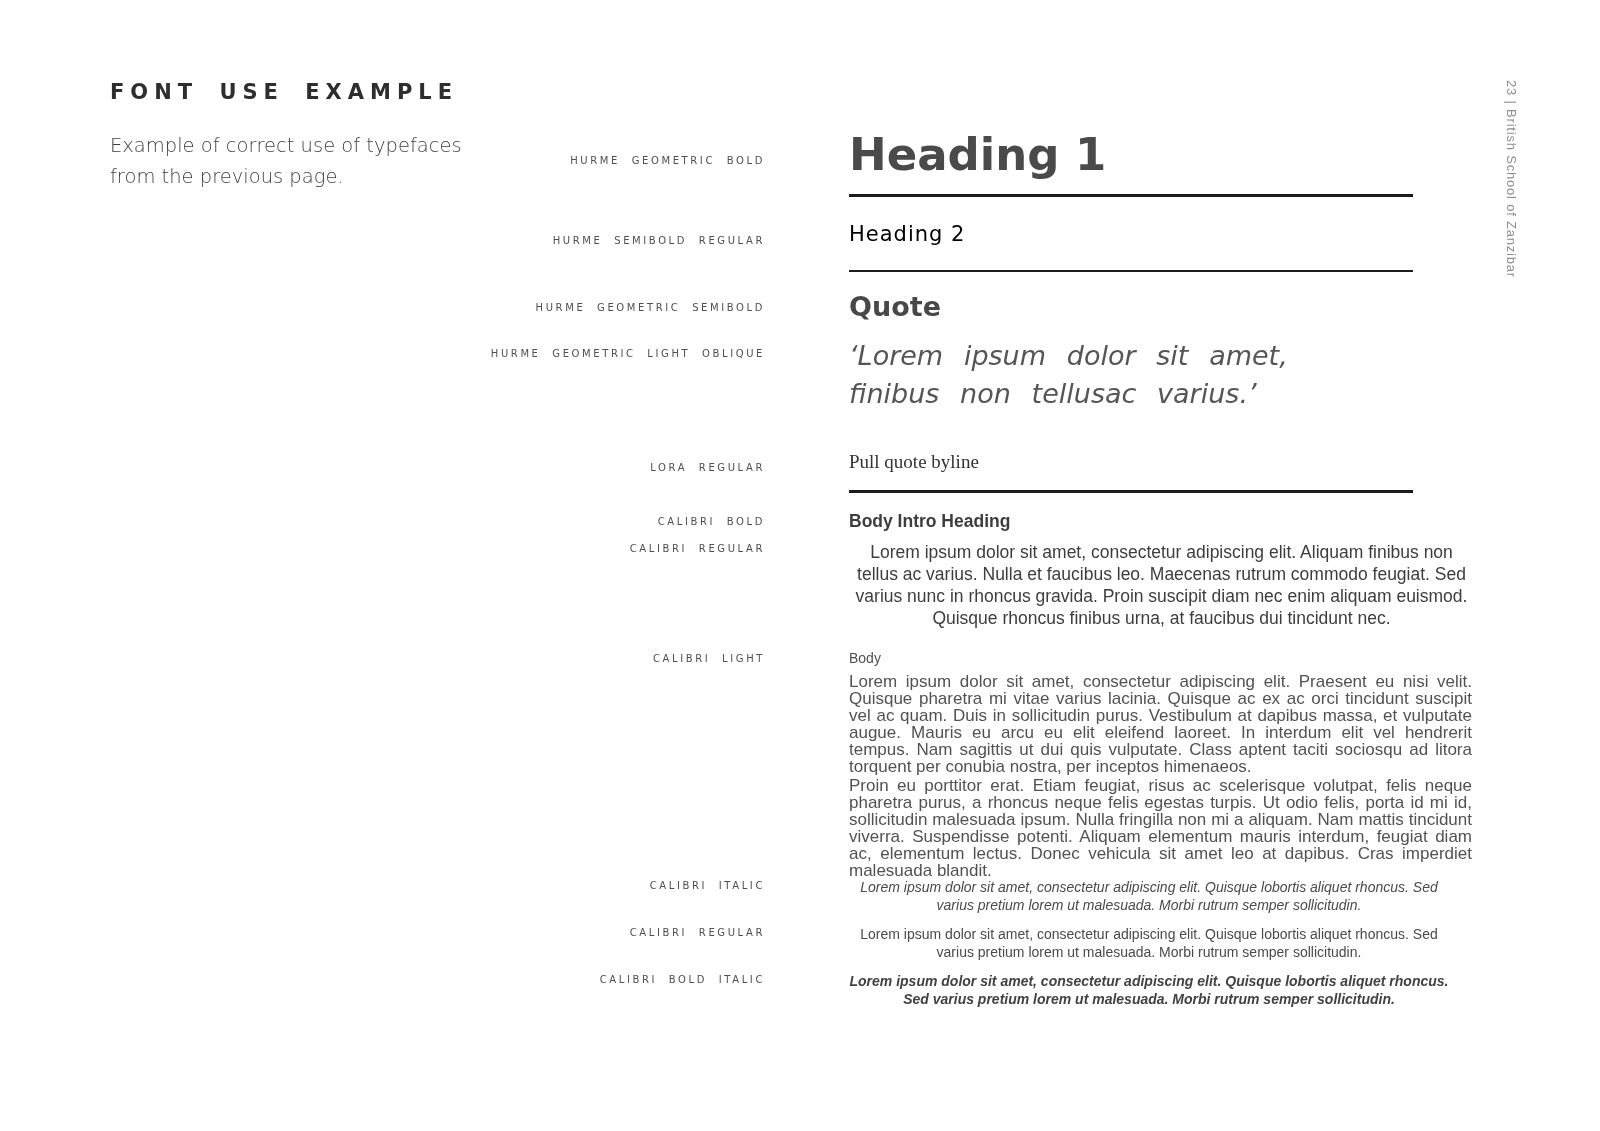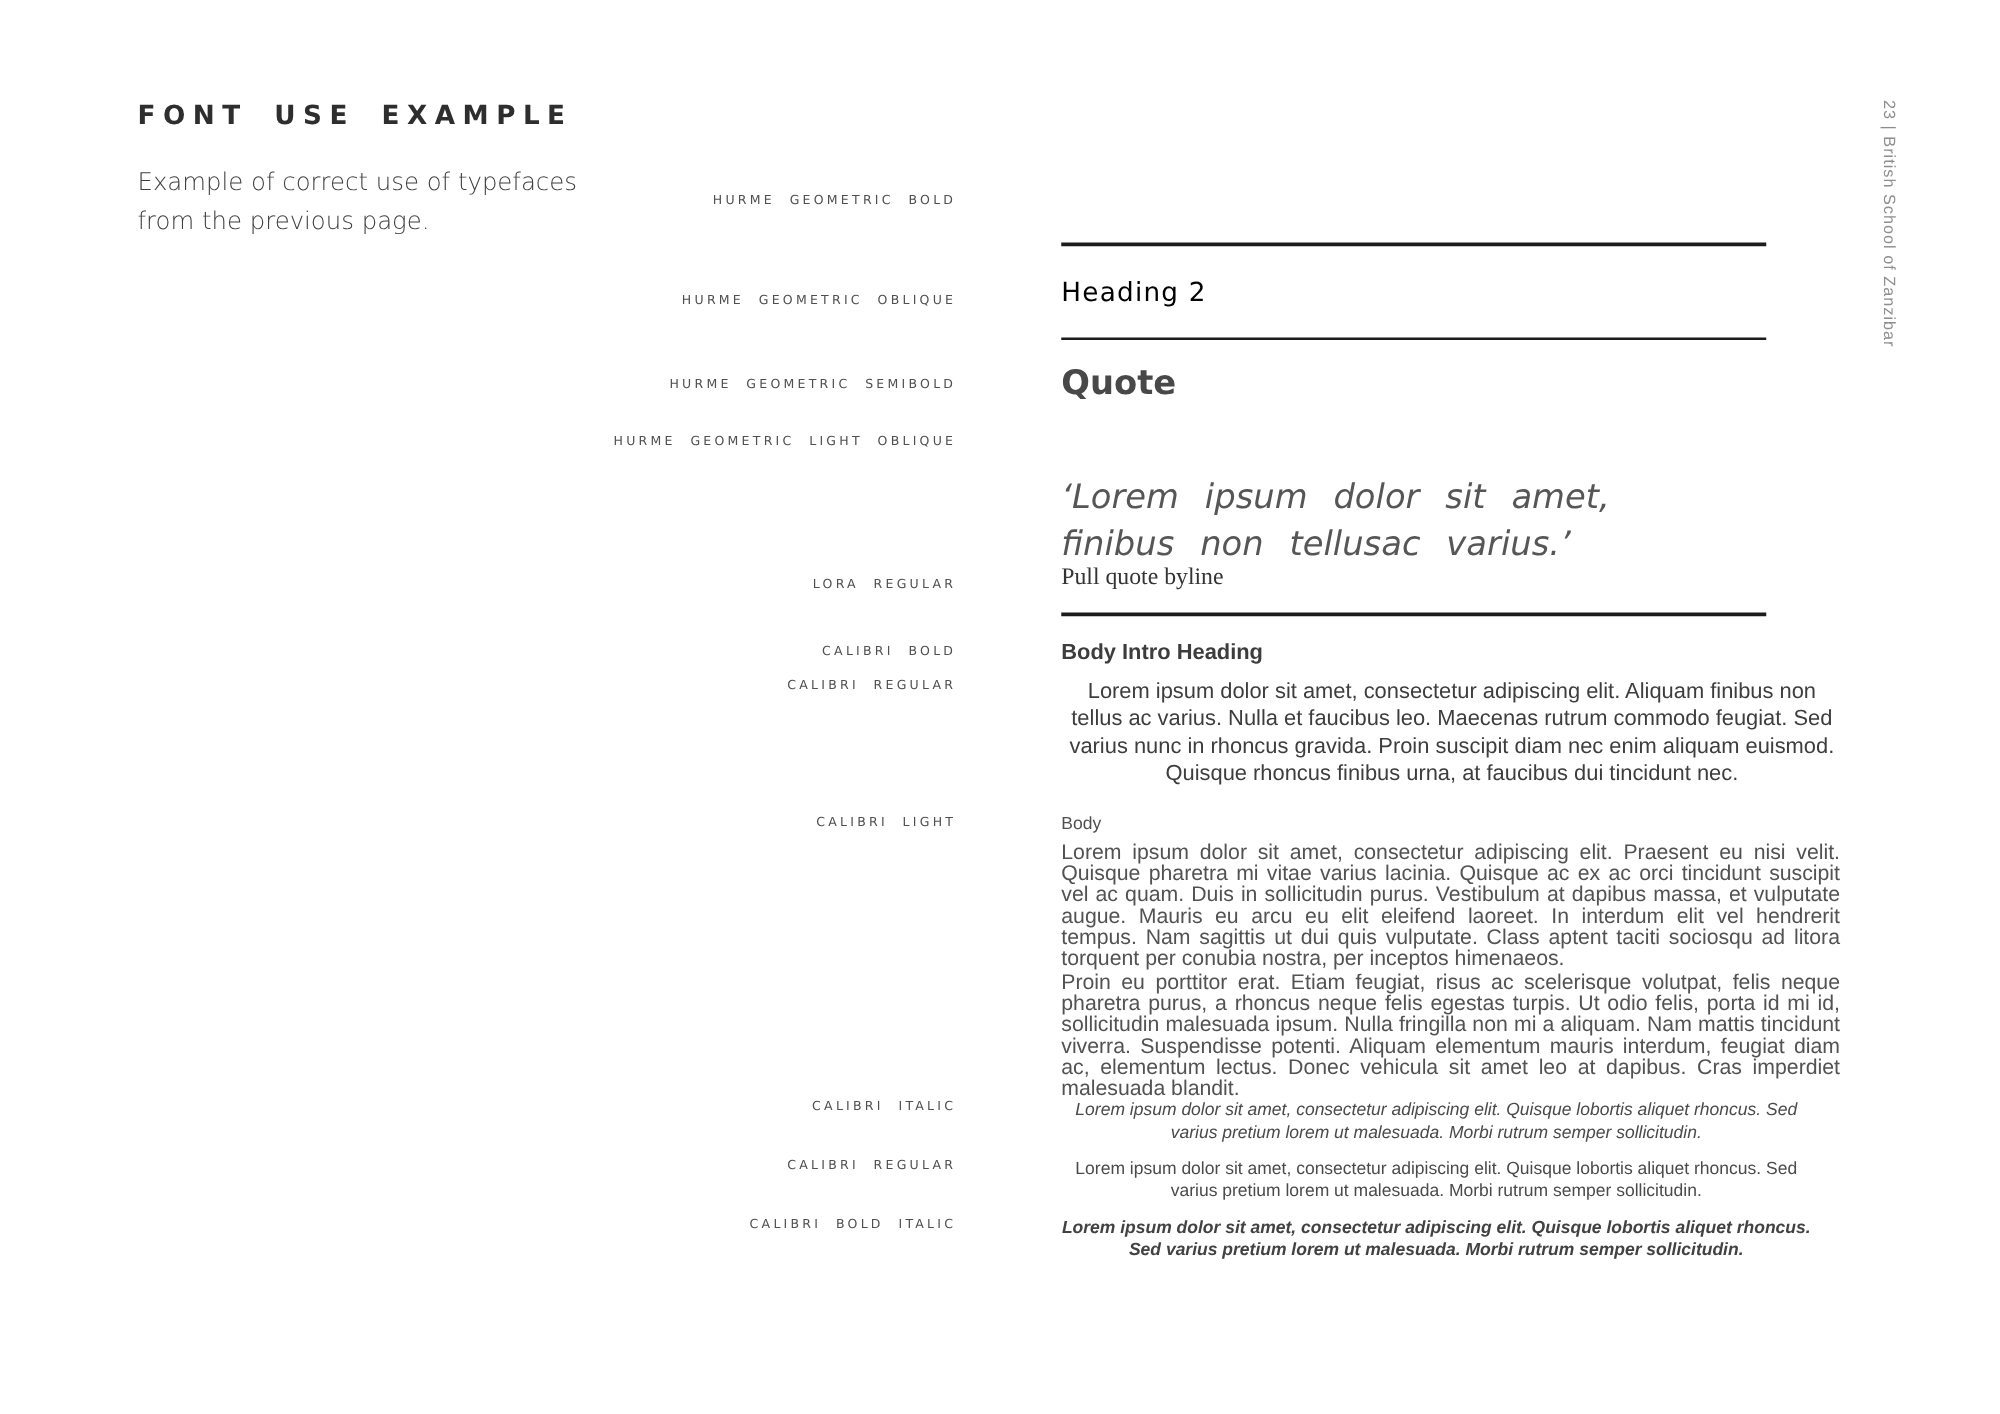--- a/index.html
+++ b/index.html
@@ -80,21 +80,20 @@
   .quote {
     left: 849px; top: 337px;
     width: 600px;
     font-family: "DejaVu Sans", sans-serif;
     font-style: italic;
     font-weight: 300;
     font-size: 27px;
     line-height: 37.5px;
     word-spacing: 0.45em;
     color: #565656;
-    margin-top: 42px;
   }
   .quote div { white-space: nowrap; }
   .byline {
     left: 849px; top: 451px;
     font-family: "Liberation Serif", serif;
     font-size: 19px;
     color: #333333;
     white-space: nowrap;
   }
 
@@ -156,31 +155,32 @@
 </style>
 </head>
 <body>
 
 <div class="page">
 
   <div class="abs title">FONT USE EXAMPLE</div>
   <div class="abs subtitle">Example of correct use of typefaces from the previous page.</div>
 
   <div class="abs label" style="top:155px">HURME GEOMETRIC BOLD</div>
-  <div class="abs label" style="top:235px">HURME GEOMETRIC OBLIQUE</div>
+  <div class="abs label" style="top:235px">HURME SEMIBOLD REGULAR</div>
   <div class="abs label" style="top:302px">HURME GEOMETRIC SEMIBOLD</div>
   <div class="abs label" style="top:348px">HURME GEOMETRIC LIGHT OBLIQUE</div>
   <div class="abs label" style="top:462px">LORA REGULAR</div>
   <div class="abs label" style="top:516px">CALIBRI BOLD</div>
   <div class="abs label" style="top:543px">CALIBRI REGULAR</div>
   <div class="abs label" style="top:653px">CALIBRI LIGHT</div>
   <div class="abs label" style="top:880px">CALIBRI ITALIC</div>
   <div class="abs label" style="top:927px">CALIBRI REGULAR</div>
   <div class="abs label" style="top:974px">CALIBRI BOLD ITALIC</div>
 
+  <div class="abs h1">Heading 1</div>
   <div class="abs rule rule1"></div>
 
   <div class="abs h2">Heading 2</div>
   <div class="abs rule rule2"></div>
 
   <div class="abs quote-title">Quote</div>
   <div class="abs quote">
     <div>‘Lorem ipsum dolor sit amet,</div>
     <div>finibus non tellusac varius.’</div>
   </div>

